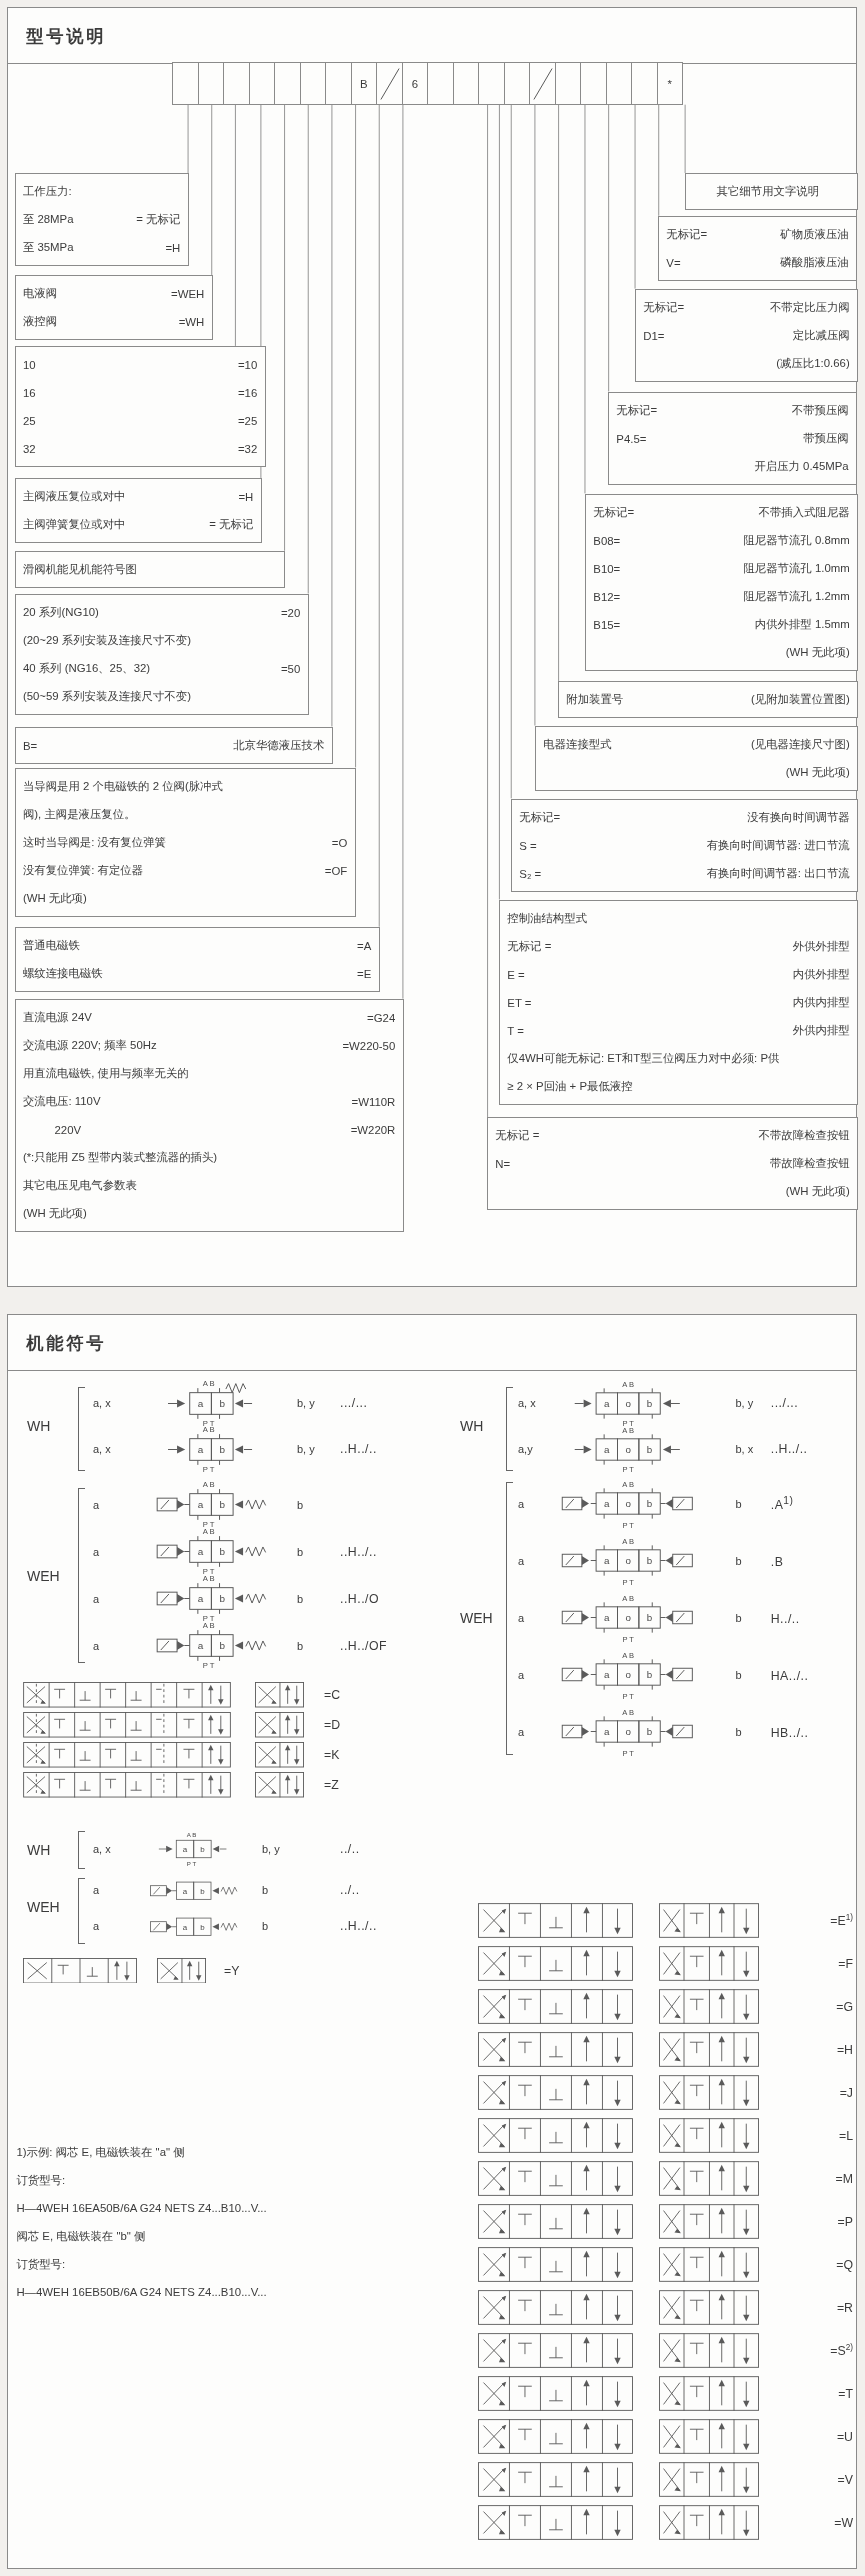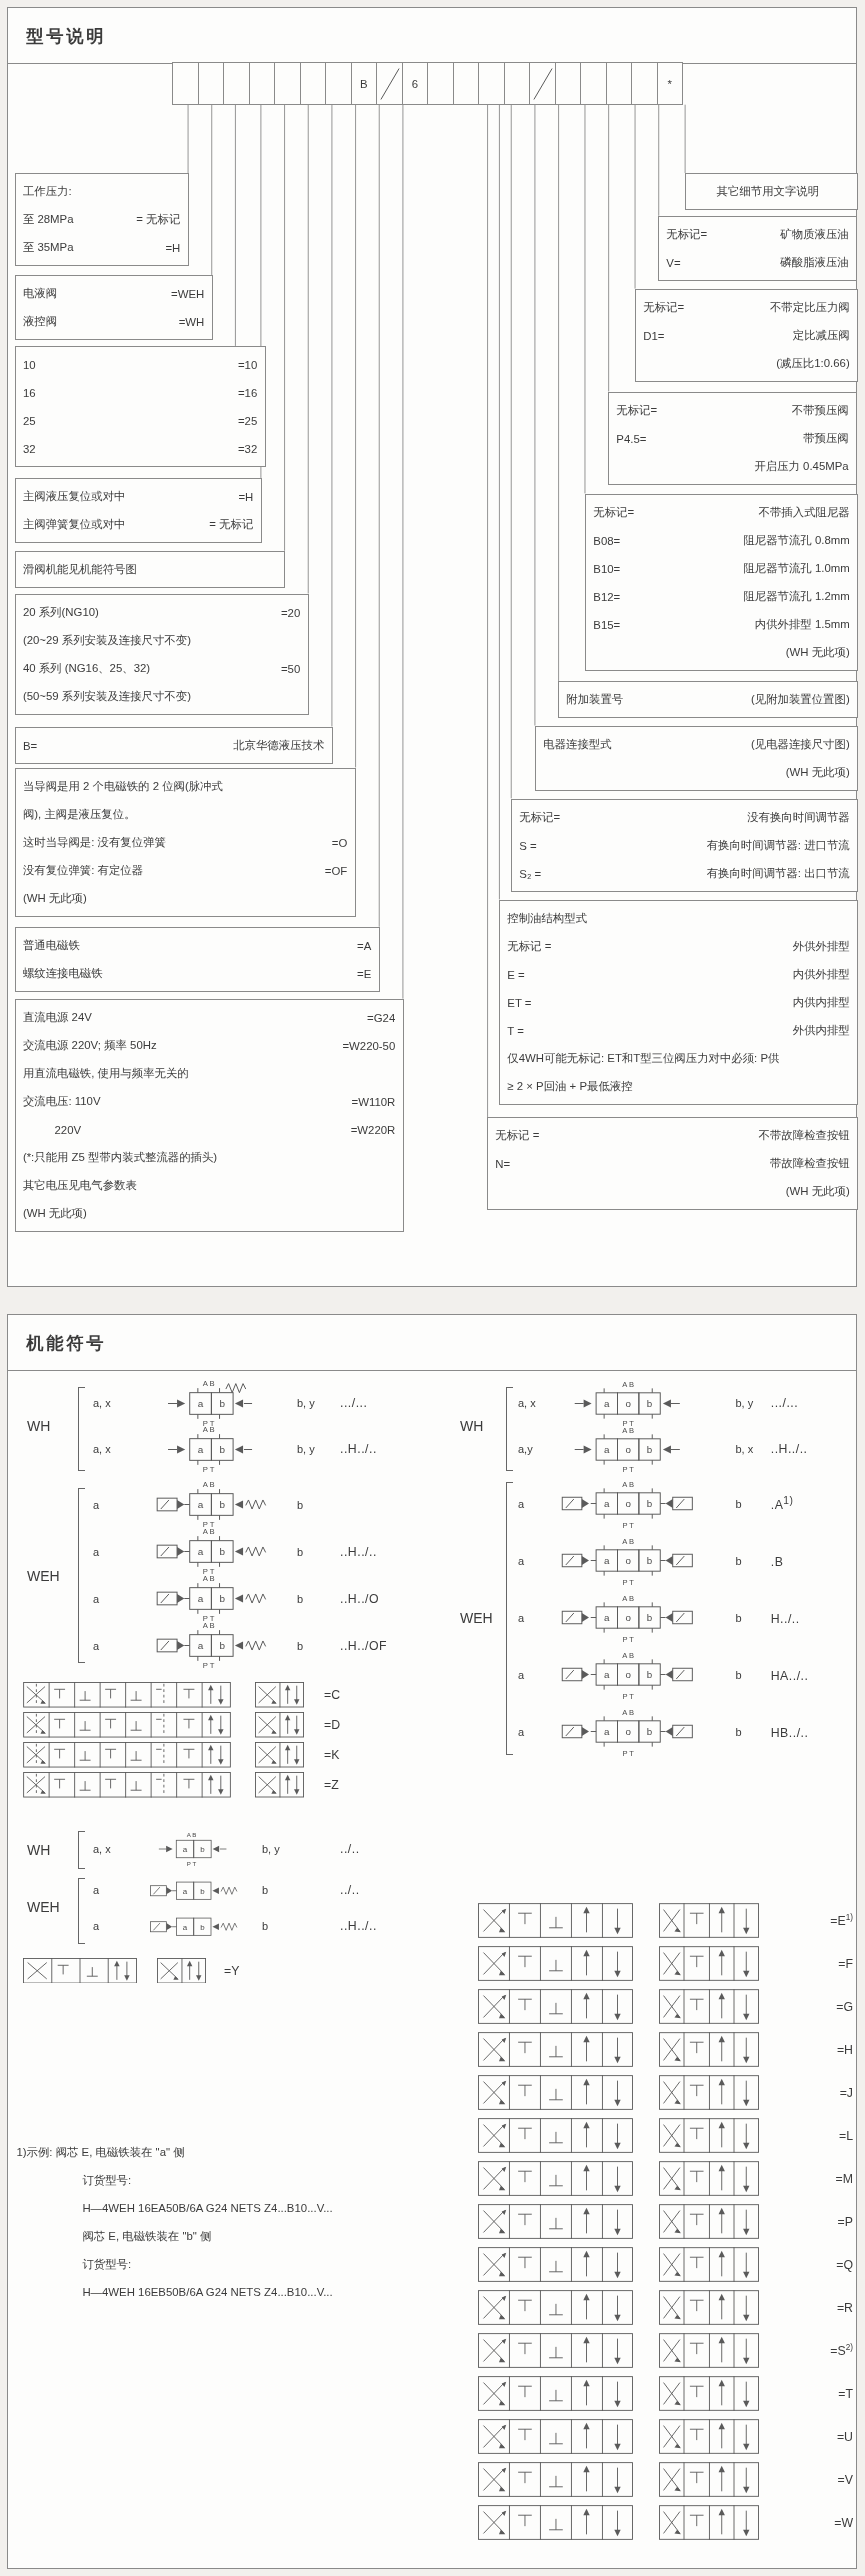--- a/index.html
+++ b/index.html
@@ -38,21 +38,21 @@
   .sidelab.r{width:36px}
   .vcode{margin-left:auto;width:84px;font-size:12.3px;letter-spacing:0.5px}
   .vsym .st{stroke:var(--symbol);fill:none;stroke-width:1.1}
   .vsym text{fill:#4a4a4a}
   .vsym .pt{font-size:8.5px}
   .vsym .bl{font-size:11px}
   .grow{display:flex;align-items:center}
   .glabel{font-size:12.3px;white-space:nowrap}
   .glabel sup{font-size:8.2px}
   .fnrow{height:28px;display:flex;align-items:center;font-size:11.4px;white-space:pre}
-  .fnrow.indent{margin-left:66px}
+  .fnrow.indent{}
 </style>
 </head>
 <body>
 
 <svg width="0" height="0" style="position:absolute">
   <defs>
     <g id="tri-r">
         <path d="M0,0 L9,4.5 L0,9 Z" fill="#5a5a5a"></path>
       </g>
     <g id="tri-l">

